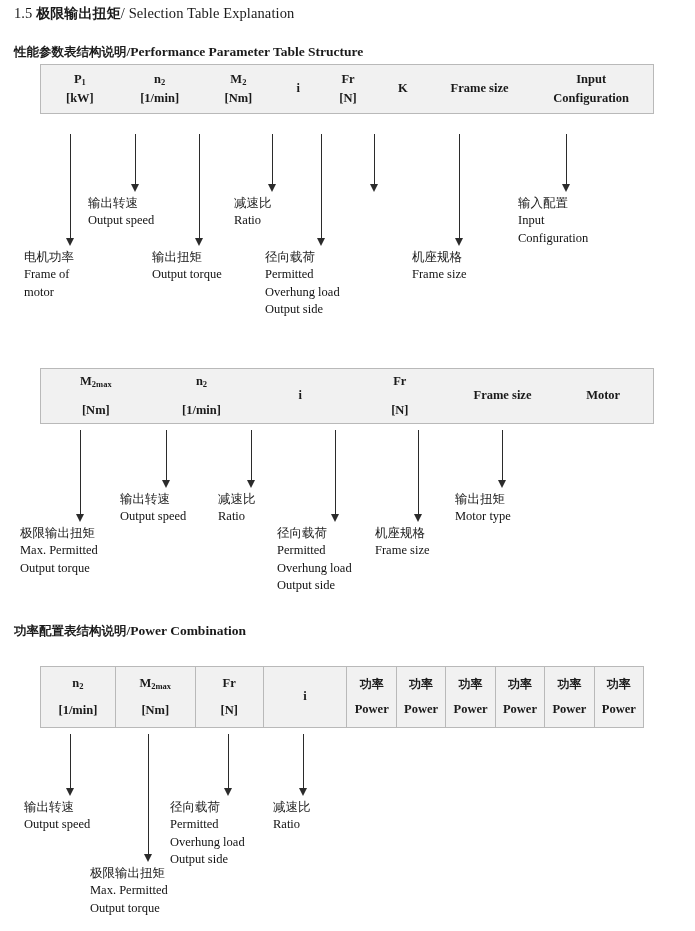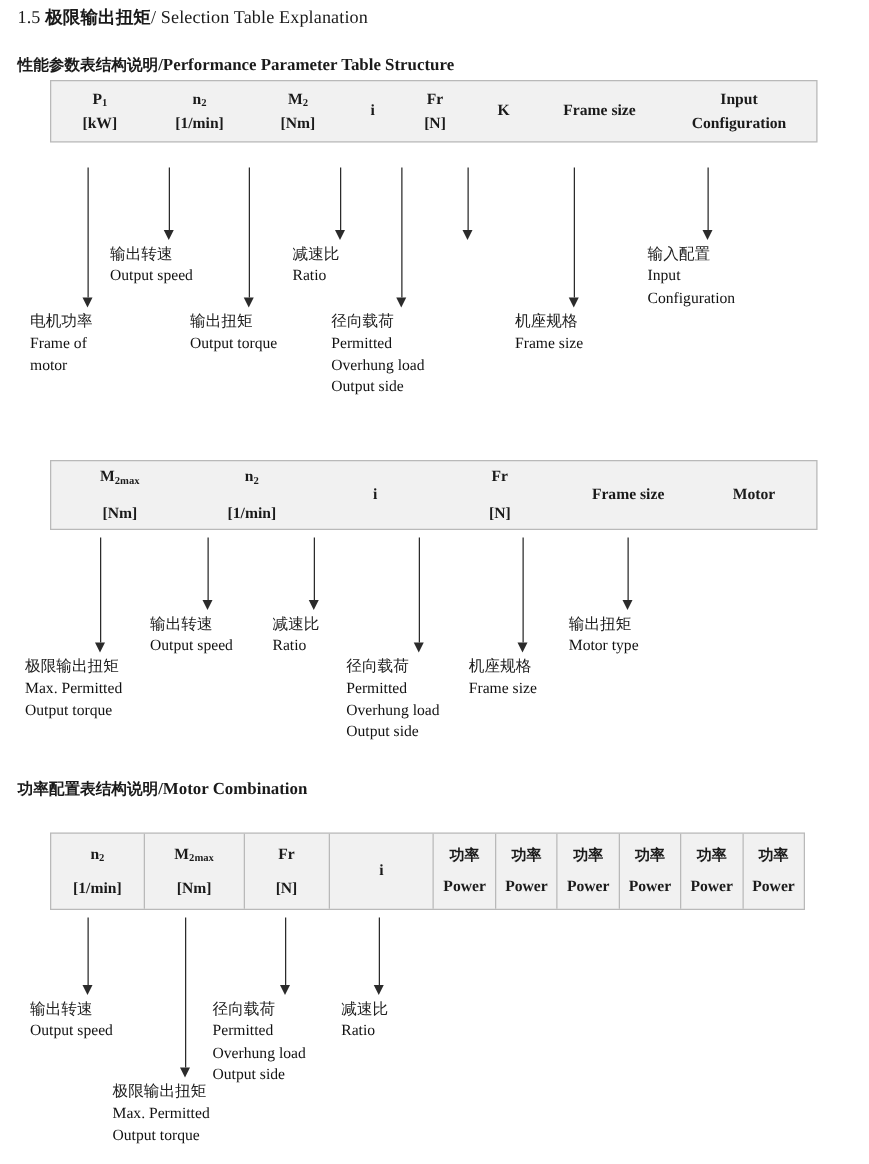--- a/index.html
+++ b/index.html
@@ -320,21 +320,21 @@
   <div class="lbl" style="left:375px; top:524px; width:88px;">
     <span class="cn">机座规格</span>
     <span class="en">Frame size</span>
   </div>
   <div class="lbl" style="left:455px; top:490px; width:92px;">
     <span class="cn">输出扭矩</span>
     <span class="en">Motor type</span>
   </div>
 
   <div class="sec-heading" style="top:623px">
-    <span class="cn">功率配置表结构说明</span><span class="en">/</span><span class="en">Motor Combination</span>
+    <span class="cn">功率配置表结构说明</span><span class="en">/</span><span class="en">Power Combination</span>
   </div>
 
   <div class="tbl divided" style="left:40px; top:666px; width:604px; height:62px;">
     <div class="cell" style="width:74px">
       <span class="l1"><span>n</span><sub>2</sub></span>
       <span class="l2" style="margin-top:8px">[1/min]</span>
     </div>
     <div class="cell" style="width:80px">
       <span class="l1"><span>M</span><sub>2max</sub></span>
       <span class="l2" style="margin-top:8px">[Nm]</span>

